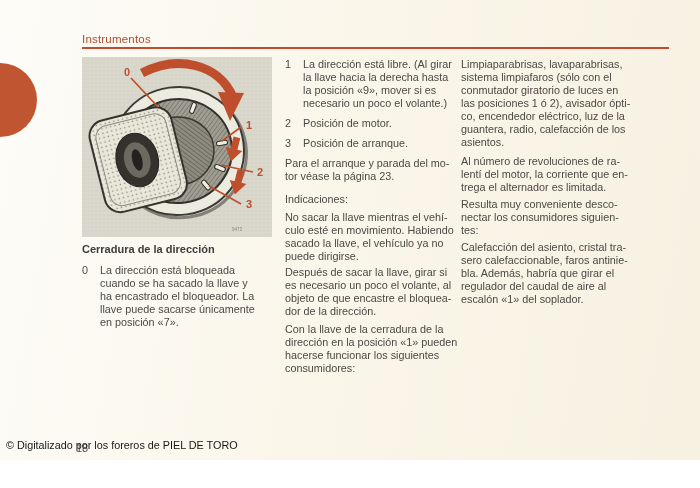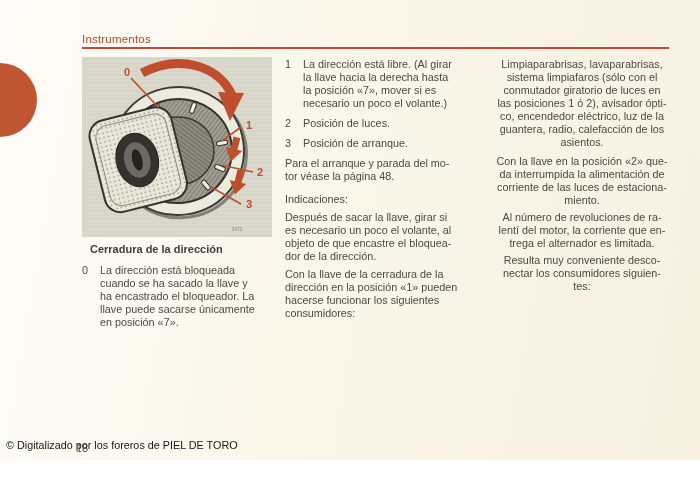--- a/index.html
+++ b/index.html
@@ -9,22 +9,22 @@
     background:linear-gradient(100deg,#fdfcf8 0%,#faf6ea 45%,#f6f1e1 100%);}
   .red-dot{position:absolute;left:-37px;top:63px;width:74px;height:74px;
     border-radius:50%;background:#c05532;}
   .header{position:absolute;left:82px;top:21px;font-size:11.5px;font-weight:normal;
     color:#ae4e2d;letter-spacing:.2px;margin-top:12px;}
   .rule{position:absolute;left:82px;top:47px;width:587px;height:2px;background:#c24a2e;}
   .figure{position:absolute;left:82px;top:57px;width:190px;height:180px;}
   .col{position:absolute;font-size:10.8px;line-height:13px;color:#4a4944;}
   .col-left{left:82px;top:243px;width:196px;}
   .col-mid{left:285px;top:58px;width:194px;}
-  .col-right{left:482px;top:58px;width:200px;text-align:center;}
-  .sect-head{font-weight:bold;color:#3d3c38;font-size:11px;margin:0 8px 8px;}
+  .col-right{left:461px;top:58px;width:200px;}
+  .sect-head{font-weight:bold;color:#3d3c38;font-size:11px;margin:0 0 8px;}
   .item{display:flex;margin:0 0 7px;}
   .item .num{width:18px;flex:none;}
   .item .txt{white-space:pre-line;flex:1;}
   .para{white-space:pre-line;margin:0 0 10px;}
   .para.tight{margin-bottom:5px;}
   .para.tight3{margin-bottom:3px;}
   .para.tight4{margin-bottom:4px;}
   .para.gap6{margin-bottom:6px;}
   .page-number{position:absolute;left:76px;top:442px;font-size:11px;color:#55544f;}
   .credit{position:absolute;left:6px;top:439px;font-size:10.8px;color:#161616;}
@@ -136,59 +136,64 @@
 llave puede sacarse únicamente
 en posición «7».</div>
     </div>
   </div>
 
   <div class="col col-mid">
     <div class="item">
       <span class="num">1</span>
       <div class="txt">La dirección está libre. (Al girar
 la llave hacia la derecha hasta
-la posición «7», mover si es
+la posición «9», mover si es
 necesario un poco el volante.)</div>
     </div>
     <div class="item">
       <span class="num">2</span>
-      <div class="txt">Posición de luces.</div>
+      <div class="txt">Posición de motor.</div>
     </div>
     <div class="item">
       <span class="num">3</span>
       <div class="txt">Posición de arranque.</div>
     </div>
     <p class="para">Para el arranque y parada del mo-
-tor véase la página 48.</p>
+tor véase la página 23.</p>
     <p class="para tight">Indicaciones:</p>
+    <p class="para tight3">No sacar la llave mientras el vehí-
+culo esté en movimiento. Habiendo
+sacado la llave, el vehículo ya no
+puede dirigirse.</p>
     <p class="para tight">Después de sacar la llave, girar si
 es necesario un poco el volante, al
 objeto de que encastre el bloquea-
 dor de la dirección.</p>
     <p class="para">Con la llave de la cerradura de la
 dirección en la posición «1» pueden
 hacerse funcionar los siguientes
 consumidores:</p>
   </div>
 
   <div class="col col-right">
     <p class="para gap6">Limpiaparabrisas, lavaparabrisas,
 sistema limpiafaros (sólo con el
 conmutador giratorio de luces en
 las posiciones 1 ó 2), avisador ópti-
 co, encendedor eléctrico, luz de la
 guantera, radio, calefacción de los
 asientos.</p>
-    <p class="para tight4">Con la llave en la posición «2» que-
-da interrumpida la alimentación de
-corriente de las luces de estaciona-
-miento.</p>
     <p class="para tight4">Al número de revoluciones de ra-
 lentí del motor, la corriente que en-
 trega el alternador es limitada.</p>
     <p class="para tight4">Resulta muy conveniente desco-
 nectar los consumidores siguien-
 tes:</p>
+    <p class="para">Calefacción del asiento, cristal tra-
+sero calefaccionable, faros antinie-
+bla. Además, habría que girar el
+regulador del caudal de aire al
+escalón «1» del soplador.</p>
   </div>
 
   <div class="page-number">18</div>
   <div class="credit">© Digitalizado por los foreros de PIEL DE TORO</div>
 </div>
 
 </body></html>

